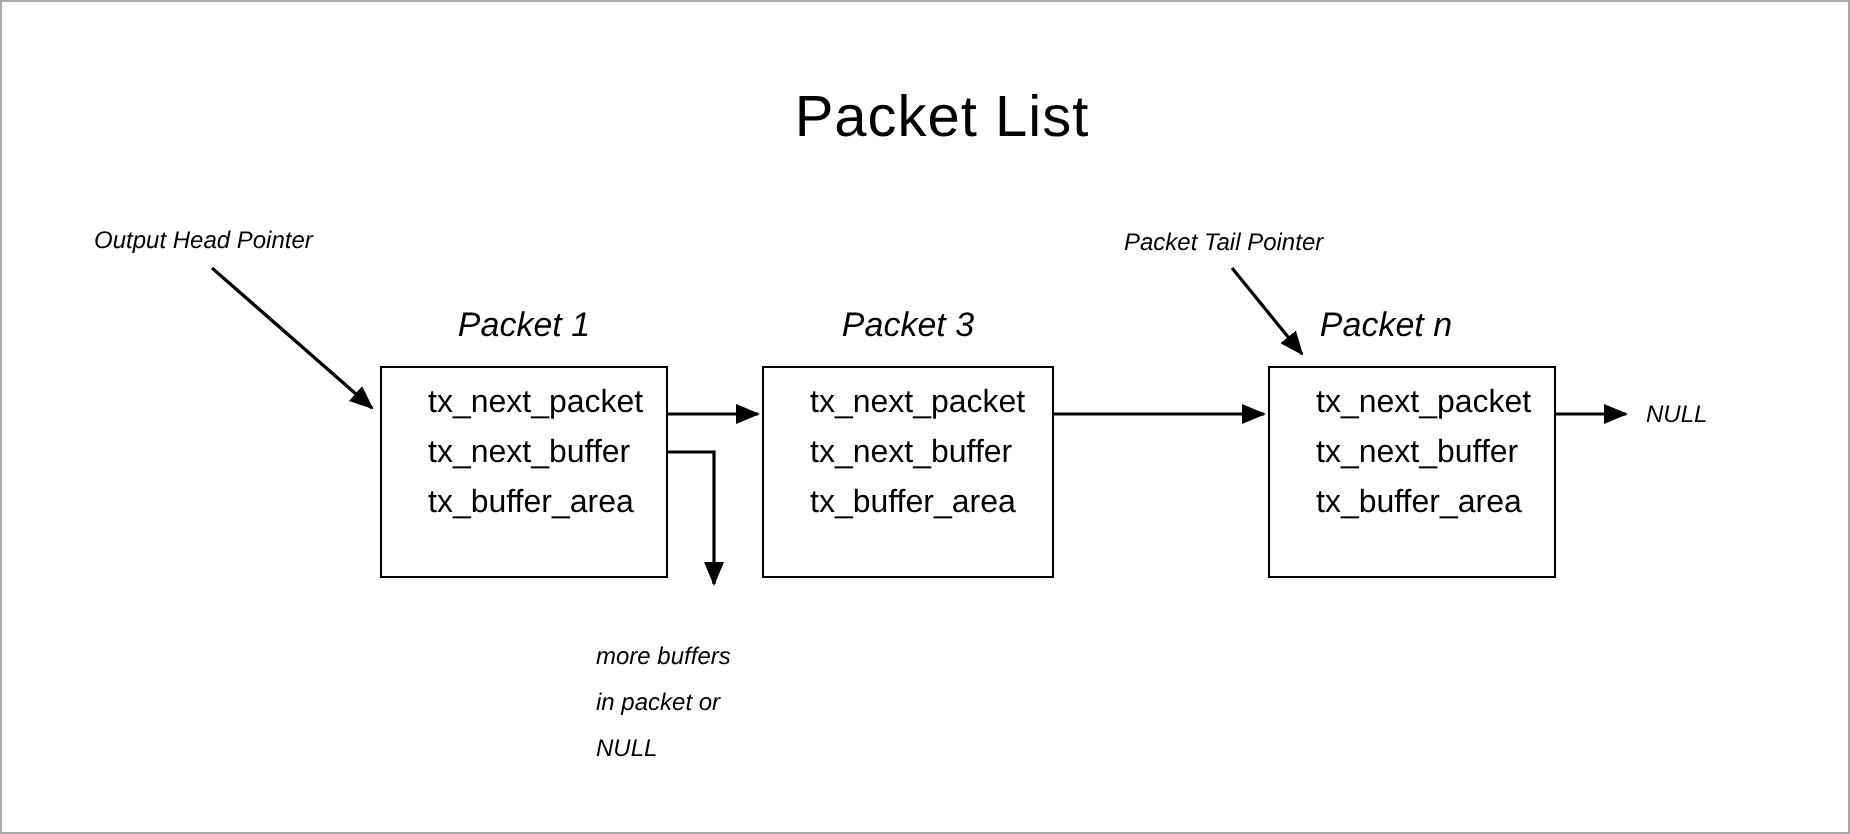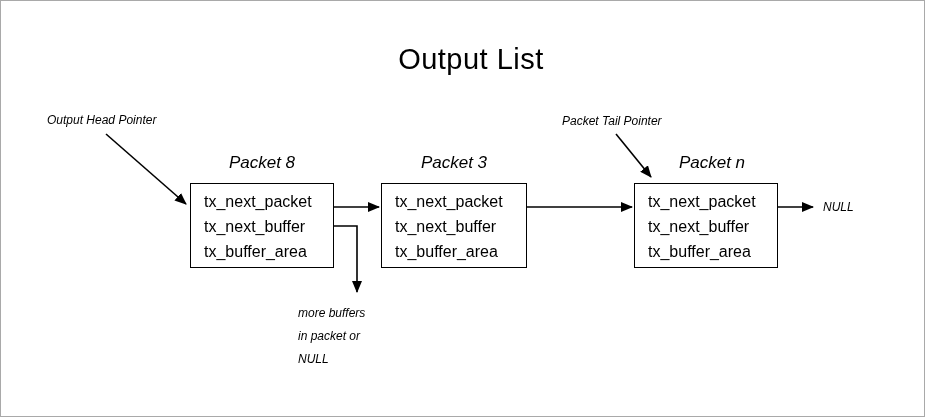--- a/index.html
+++ b/index.html
@@ -32,82 +32,82 @@
   .annot {
     position: absolute;
     font-style: italic;
     font-size: 12px;
     white-space: nowrap;
     line-height: 20px;
   }
   .annot-head { left: 46px;  top: 109px; }
   .annot-tail { left: 561px; top: 110px; }
   .annot-null { left: 822px; top: 196px; }
-  .annot-more { left: 297px; top: 301px; line-height: 23px; }
+  .annot-more { left: 297px; top: 316px; line-height: 23px; }
   .packet-label {
     position: absolute;
     top: 152px;
     height: 24px;
     text-align: center;
     font-style: italic;
     font-size: 17px;
     white-space: nowrap;
   }
   .packet-box {
     position: absolute;
     top: 182px;
-    height: 85px;
+    height: 106px;
     border: 1.5px solid #000000;
     box-sizing: border-box;
     background: #ffffff;
-    padding: 5px 0 0 13px;
+    padding: 5px 0 0 23px;
   }
   .packet-box .field {
     font-size: 16px;
     line-height: 25px;
     white-space: nowrap;
   }
   .pb1 { left: 189px; width: 144px; }
   .pb2 { left: 380px; width: 146px; }
   .pb3 { left: 633px; width: 144px; }
   .pl1 { left: 189px; width: 144px; }
   .pl2 { left: 380px; width: 146px; }
-  .pl3 { left: 639px; width: 144px; font-style: italic; }
+  .pl3 { left: 620px; width: 144px; font-style: italic; }
   .arrow-layer {
     position: absolute;
     left: 0;
     top: 0;
     width: 925px;
     height: 417px;
     pointer-events: none;
   }
   .arrow-layer line, .arrow-layer polyline {
     stroke: #000000;
     stroke-width: 1.6;
     fill: none;
   }
 </style>
 </head>
 <body>
 
 <div class="canvas">
 
-  <div class="title">Output List</div>
+  <div class="title">Packet List</div>
 
   <div class="annot annot-head">Output Head Pointer</div>
   <div class="annot annot-tail">Packet Tail Pointer</div>
   <div class="annot annot-null">NULL</div>
 
   <div class="annot annot-more">
     <div>more buffers</div>
     <div>in packet or</div>
     <div>NULL</div>
   </div>
 
-  <div class="packet-label pl1">Packet 8</div>
+  <div class="packet-label pl1">Packet 1</div>
   <div class="packet-box pb1">
     <div class="field">tx_next_packet</div>
     <div class="field">tx_next_buffer</div>
     <div class="field">tx_buffer_area</div>
   </div>
 
   <div class="packet-label pl2">Packet 3</div>
   <div class="packet-box pb2">
     <div class="field">tx_next_packet</div>
     <div class="field">tx_next_buffer</div>

